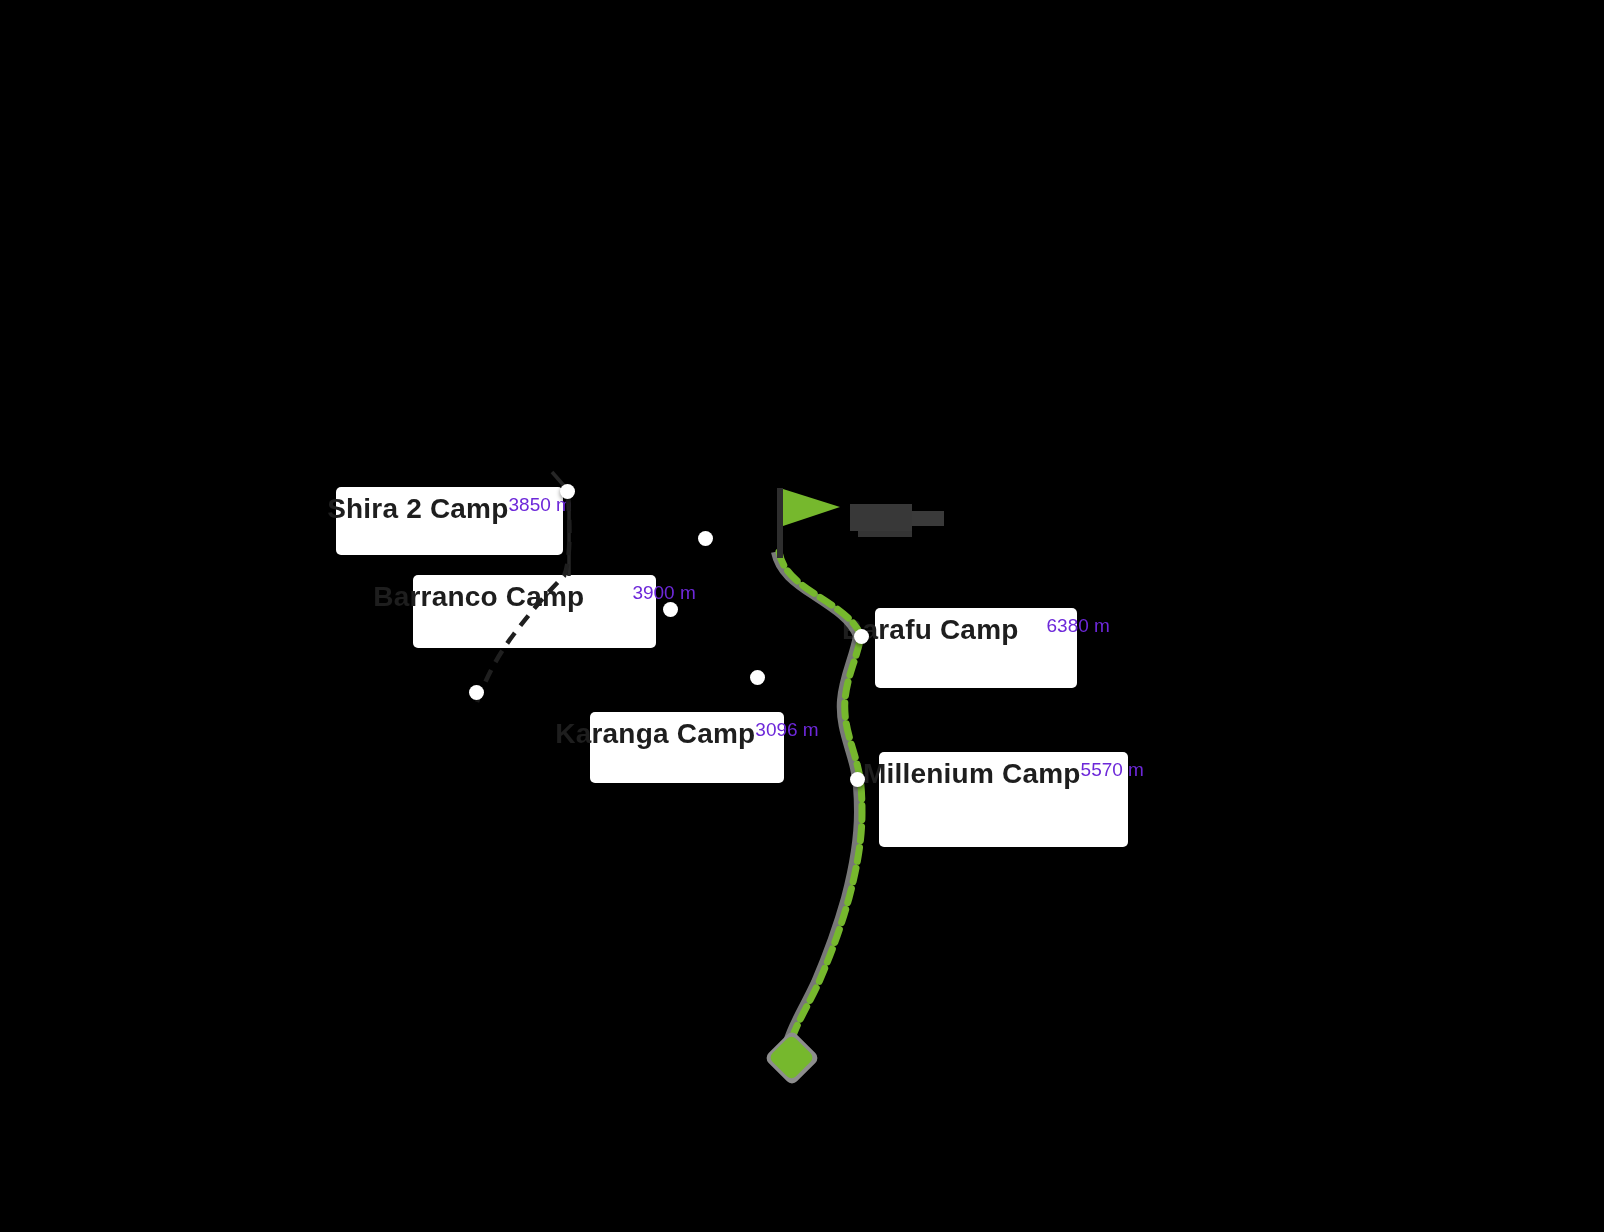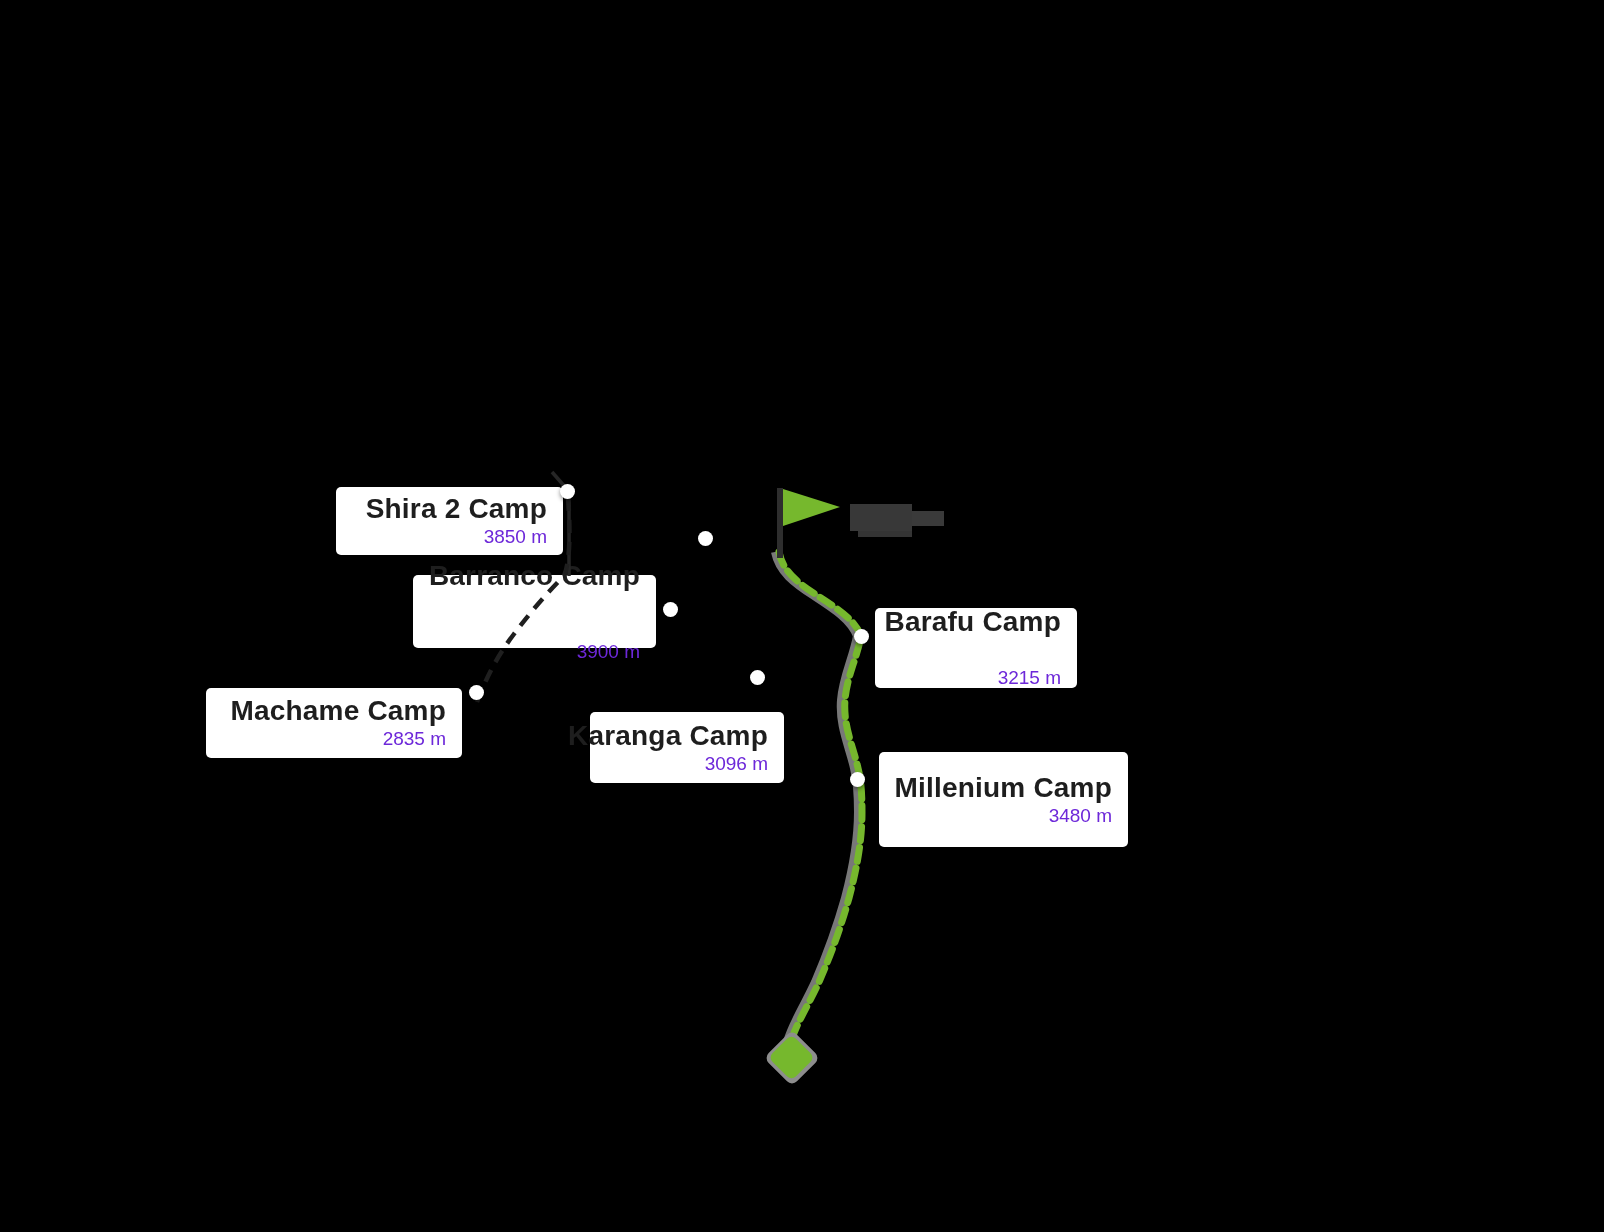--- a/index.html
+++ b/index.html
@@ -12,25 +12,23 @@
     font-family: "Liberation Sans", "DejaVu Sans", sans-serif;
   }
 
   
   .camp-card {
     position: absolute;
     background: #ffffff;
     border-radius: 5px;
     box-sizing: border-box;
     display: flex;
-    flex-direction: column;
     justify-content: center;
     padding: 6px 16px 6px 16px;
     z-index: 3;
-    align-items: flex-end;
   }
   .camp-name {
     font-size: 28px;
     font-weight: 600;
     color: #1e1e1e;
     letter-spacing: 0.2px;
     white-space: nowrap;
     line-height: 1.15;
   }
   .camp-elevation {
@@ -124,35 +122,31 @@
 <div id="stage">
 
   <div class="camp-card card-shira">
     <div class="camp-name">Shira 2 Camp</div>
     <div class="camp-elevation">3850 m</div>
   </div>
   <div class="camp-card card-barranco">
     <div class="camp-name">Barranco Camp</div>
     <div class="camp-elevation">3900 m</div>
   </div>
-  <div class="camp-card card-machame">
-    <div class="camp-name">Machame Camp</div>
-    <div class="camp-elevation">2835 m</div>
-  </div>
   <div class="camp-card card-karanga">
     <div class="camp-name">Karanga Camp</div>
     <div class="camp-elevation">3096 m</div>
   </div>
   <div class="camp-card card-barafu">
     <div class="camp-name">Barafu Camp</div>
-    <div class="camp-elevation">3215 m</div>
+    <div class="camp-elevation">6380 m</div>
   </div>
   <div class="camp-card card-millenium">
     <div class="camp-name">Millenium Camp</div>
-    <div class="camp-elevation">3480 m</div>
+    <div class="camp-elevation">5570 m</div>
   </div>
 
   <svg id="route-svg" width="1604" height="1232" viewBox="0 0 1604 1232">
 
     <path d="M 569 576 L 569 500" stroke="#262626" stroke-width="3.5" fill="none"></path>
     <path d="M 552 472 L 566 488" stroke="#262626" stroke-width="3.5" fill="none"></path>
 
     <path d="M 477 702 C 490 668, 502 650, 514 634 C 532 610, 549 591, 564 576 C 571 560, 570 523, 568 498" stroke="#1f1f1f" stroke-width="4.5" stroke-dasharray="13 9" fill="none"></path>
 
     <path transform="translate(-4,0)" d="M 779 552 C 783 572, 798 583, 818 596 C 838 609, 855 620, 861 636 C 857 658, 847 676, 845 700 C 843 726, 853 746, 858 768 C 861 780, 862 794, 862 812 C 862 838, 858 864, 849 898 C 840 930, 831 954, 819 982 C 807 1008, 796 1024, 791 1042" stroke="#8d8d8d" stroke-width="8" fill="none" opacity="0.85"></path>

